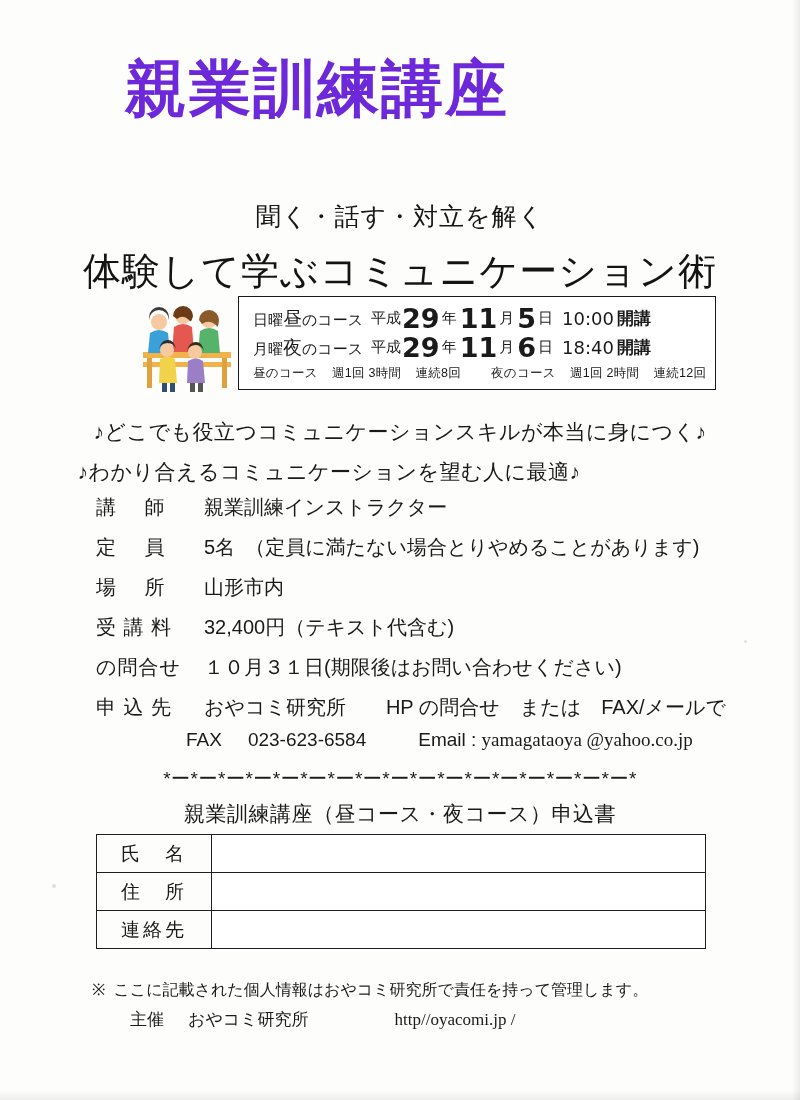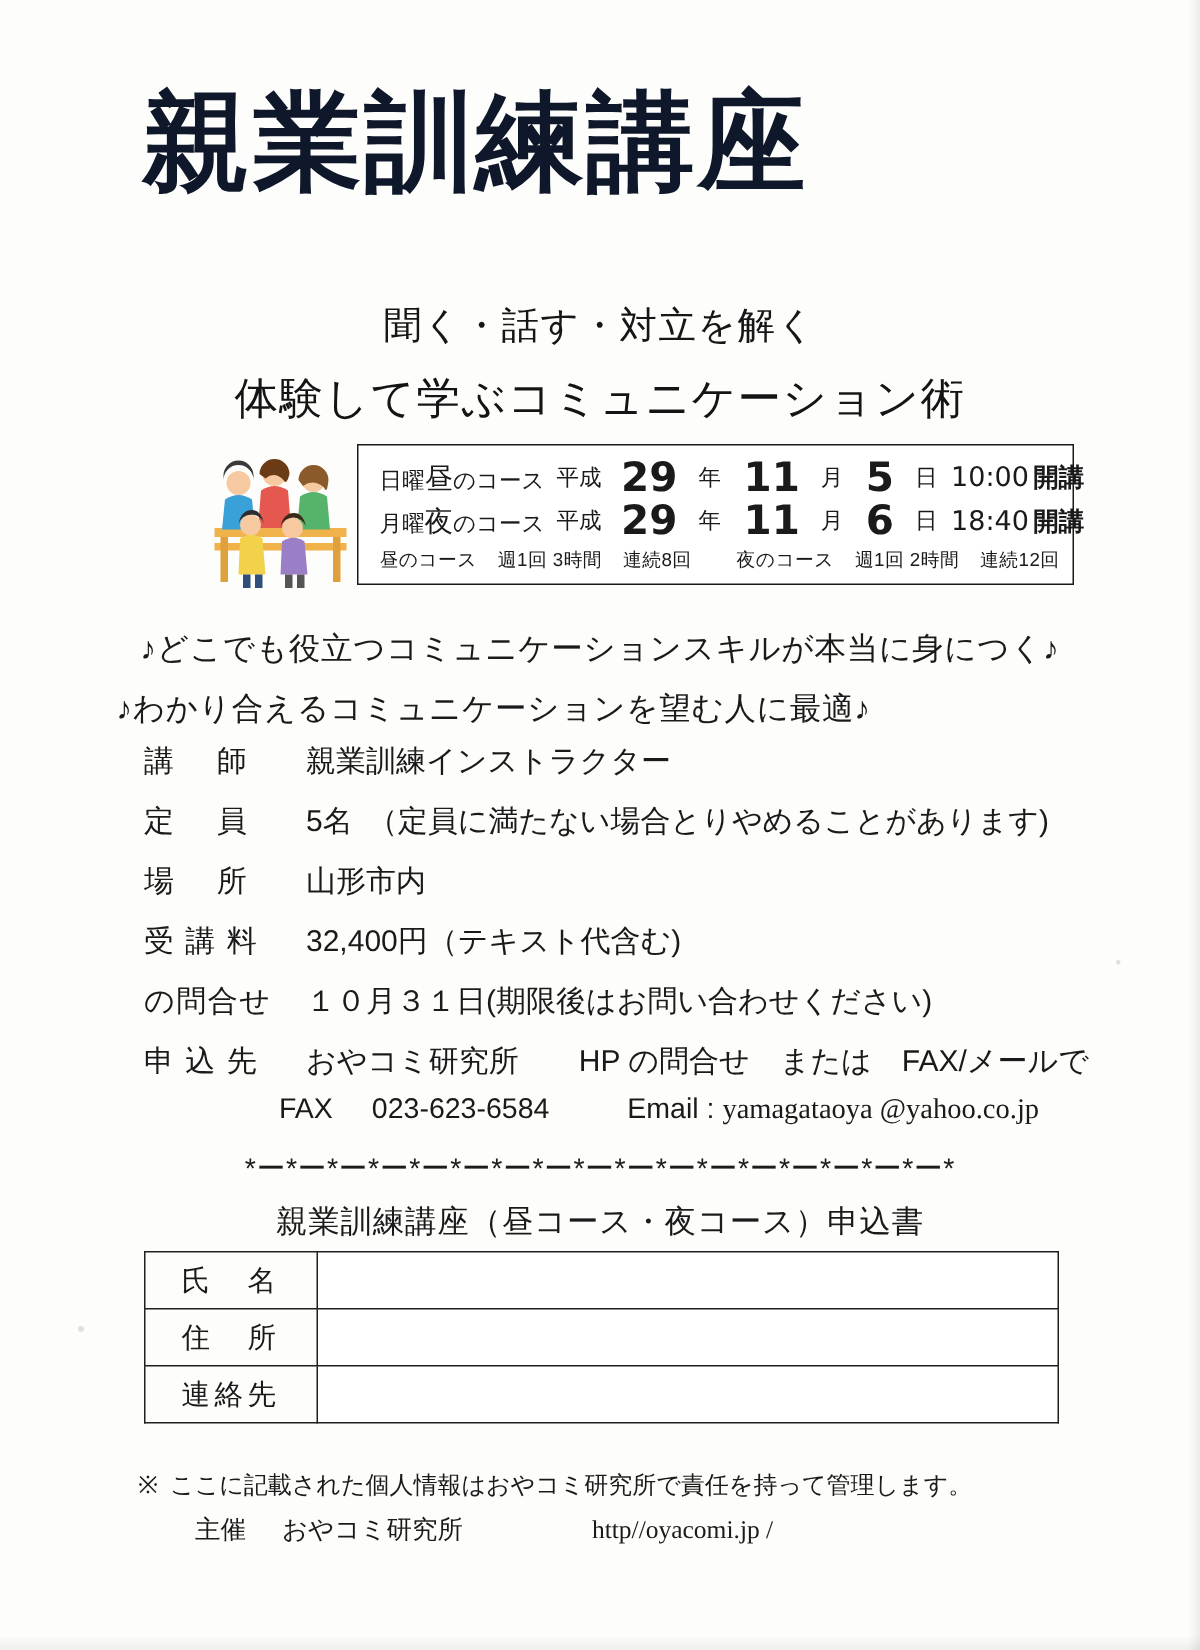--- a/index.html
+++ b/index.html
@@ -40,44 +40,44 @@
 
   
   .title {
     position: absolute;
     top: 58px;
     left: 0;
     width: 634px;
     text-align: center;
     font-family: "DejaVu Sans", sans-serif;
     font-weight: bold;
-    font-size: 72px;
+    font-size: 62px;
     letter-spacing: 2px;
-    color: #0f172a;
+    color: #6d28d9;
     line-height: 1.0;
     white-space: nowrap;
   }
 
   .subtitle1 {
     position: absolute;
     top: 200px;
     left: 0;
     width: 800px;
     text-align: center;
     font-size: 25px;
     letter-spacing: 1px;
     color: #161616;
   }
   .subtitle2 {
     position: absolute;
     top: 246px;
     left: 0;
     width: 800px;
     text-align: center;
-    font-size: 29px;
+    font-size: 38px;
     letter-spacing: 1px;
     color: #141414;
   }
 
   
   .illus {
     position: absolute;
     left: 137px;
     top: 300px;
     width: 100px;
@@ -102,21 +102,21 @@
     margin: 2px 0 2px 4px;
   }
   .c-lbl { font-size: 15px; }
   .c-lbl .big { font-size: 19px; }
   .c-era { font-size: 15px; margin-left: 8px; }
   .c-num {
     font-family: "DejaVu Sans", sans-serif;
     font-weight: bold;
     font-size: 27px;
     line-height: 1;
-    margin: 0 13px;
+    margin: 0 1px;
   }
   .c-unit { font-size: 15px; margin: 0 2px 1px 1px; }
   .c-time {
     font-family: "DejaVu Sans", sans-serif;
     font-size: 18px;
     margin-left: 7px;
   }
   .c-open {
     font-family: "DejaVu Sans", sans-serif;
     font-weight: bold;

